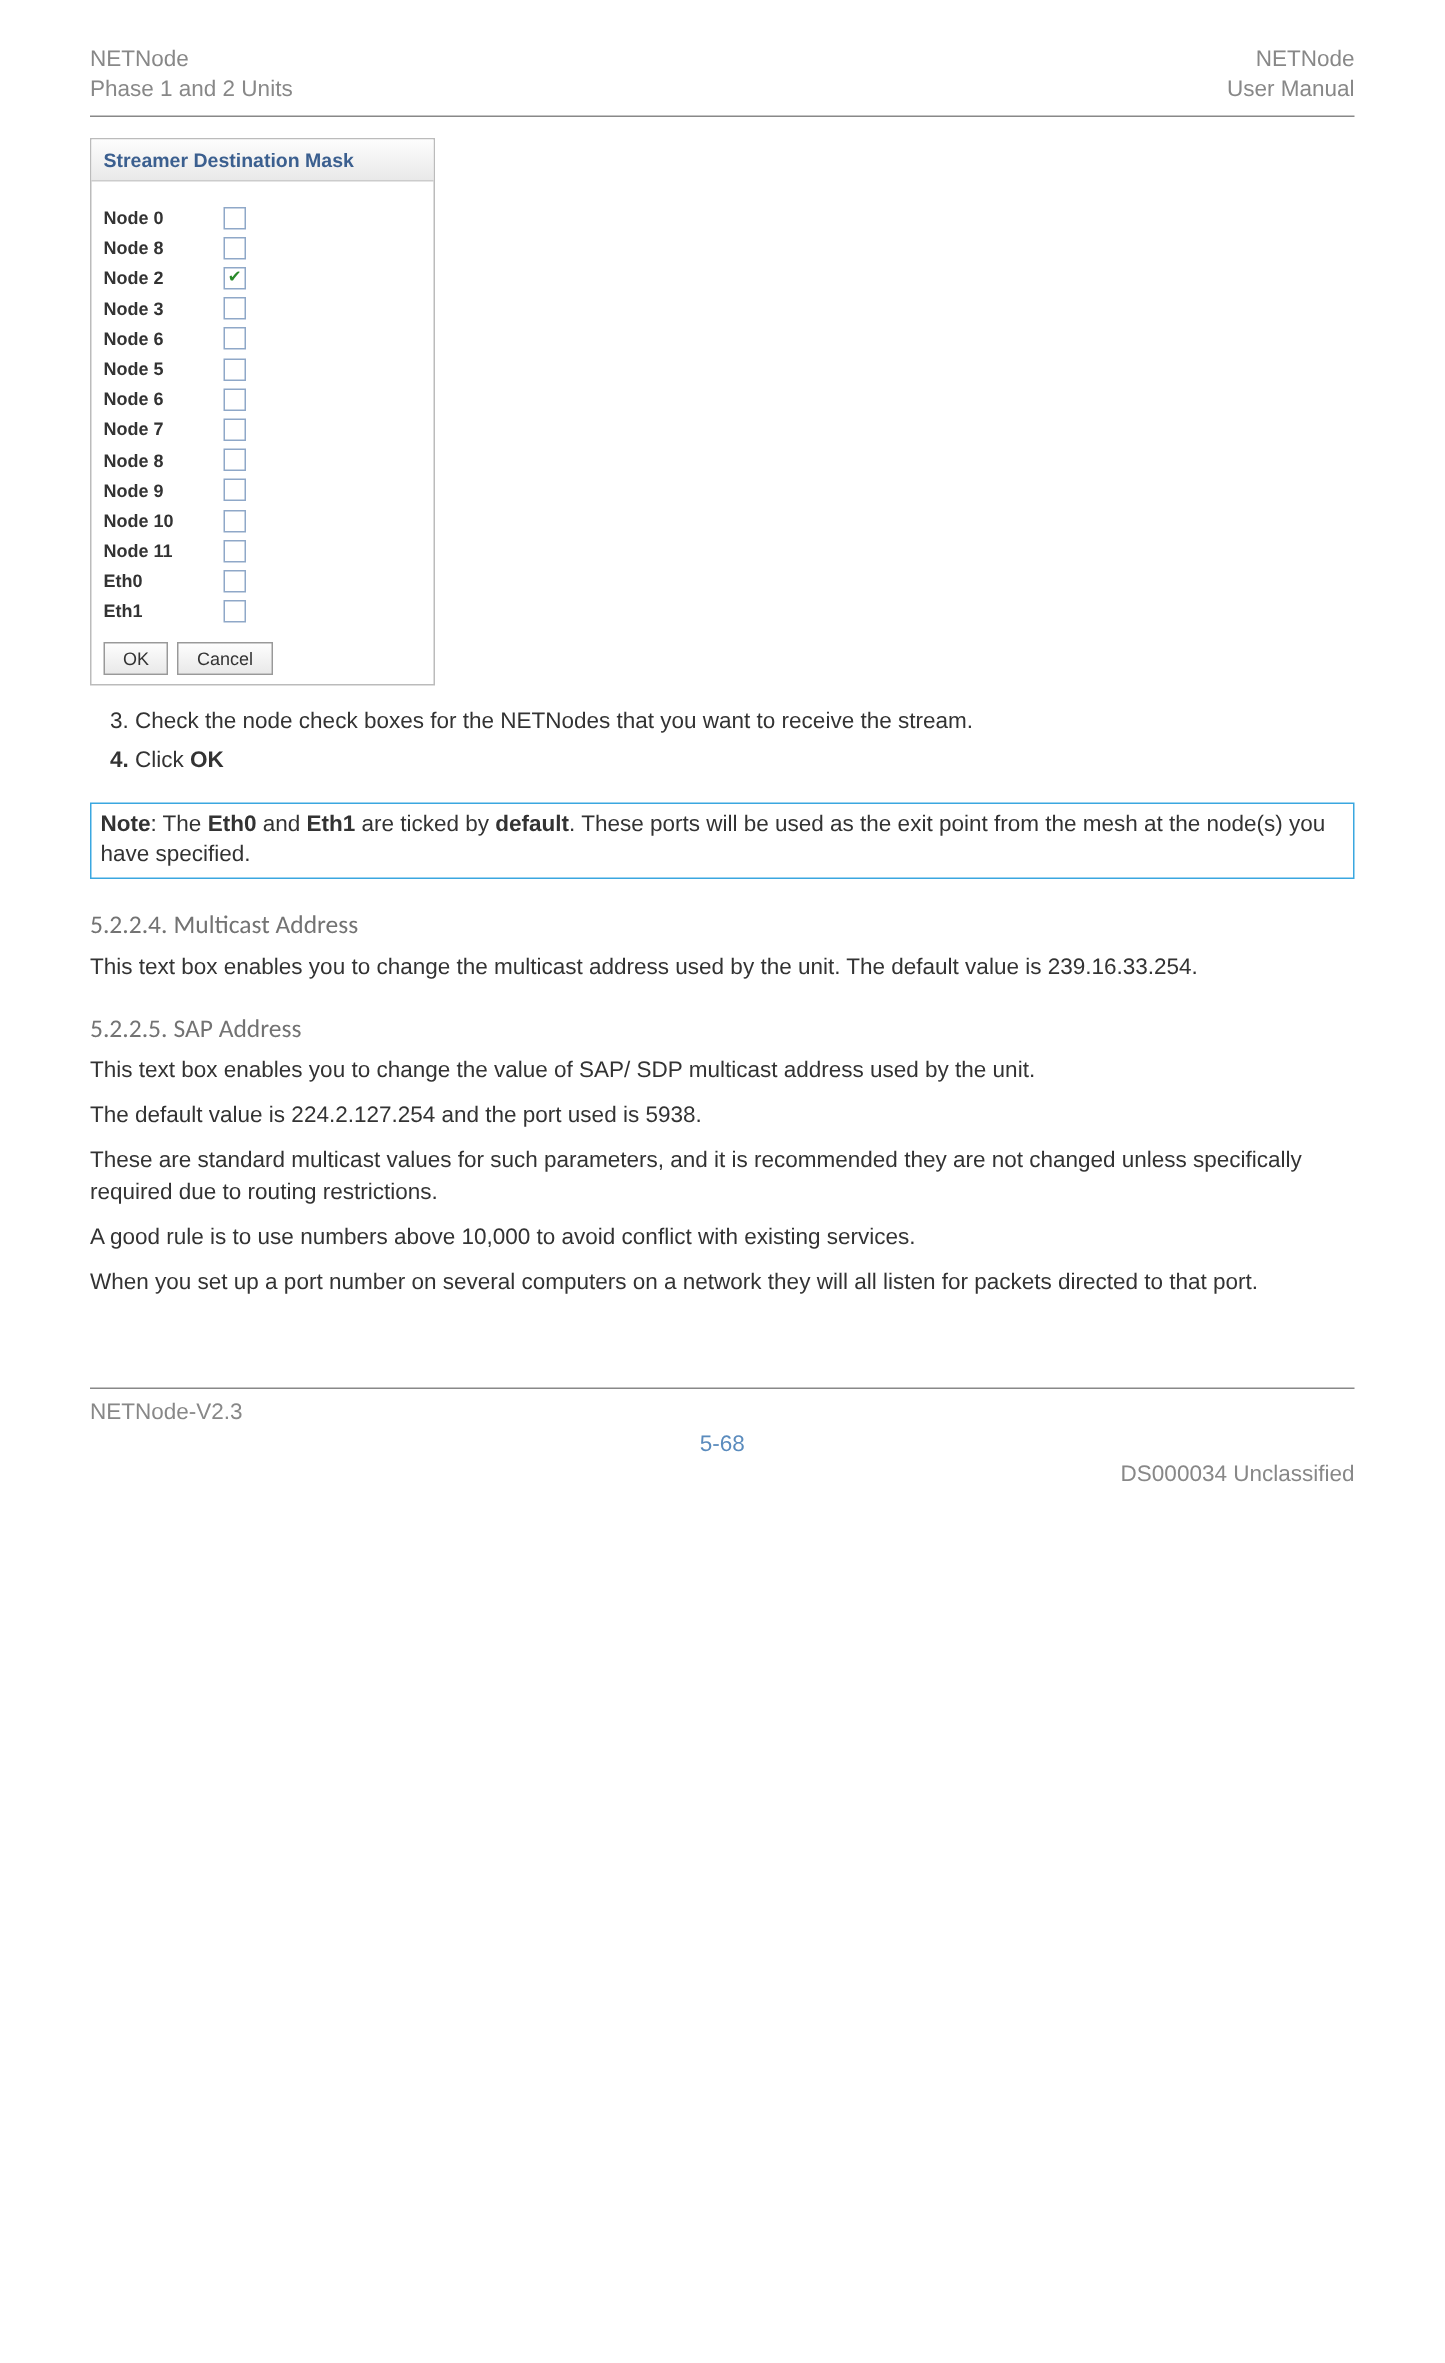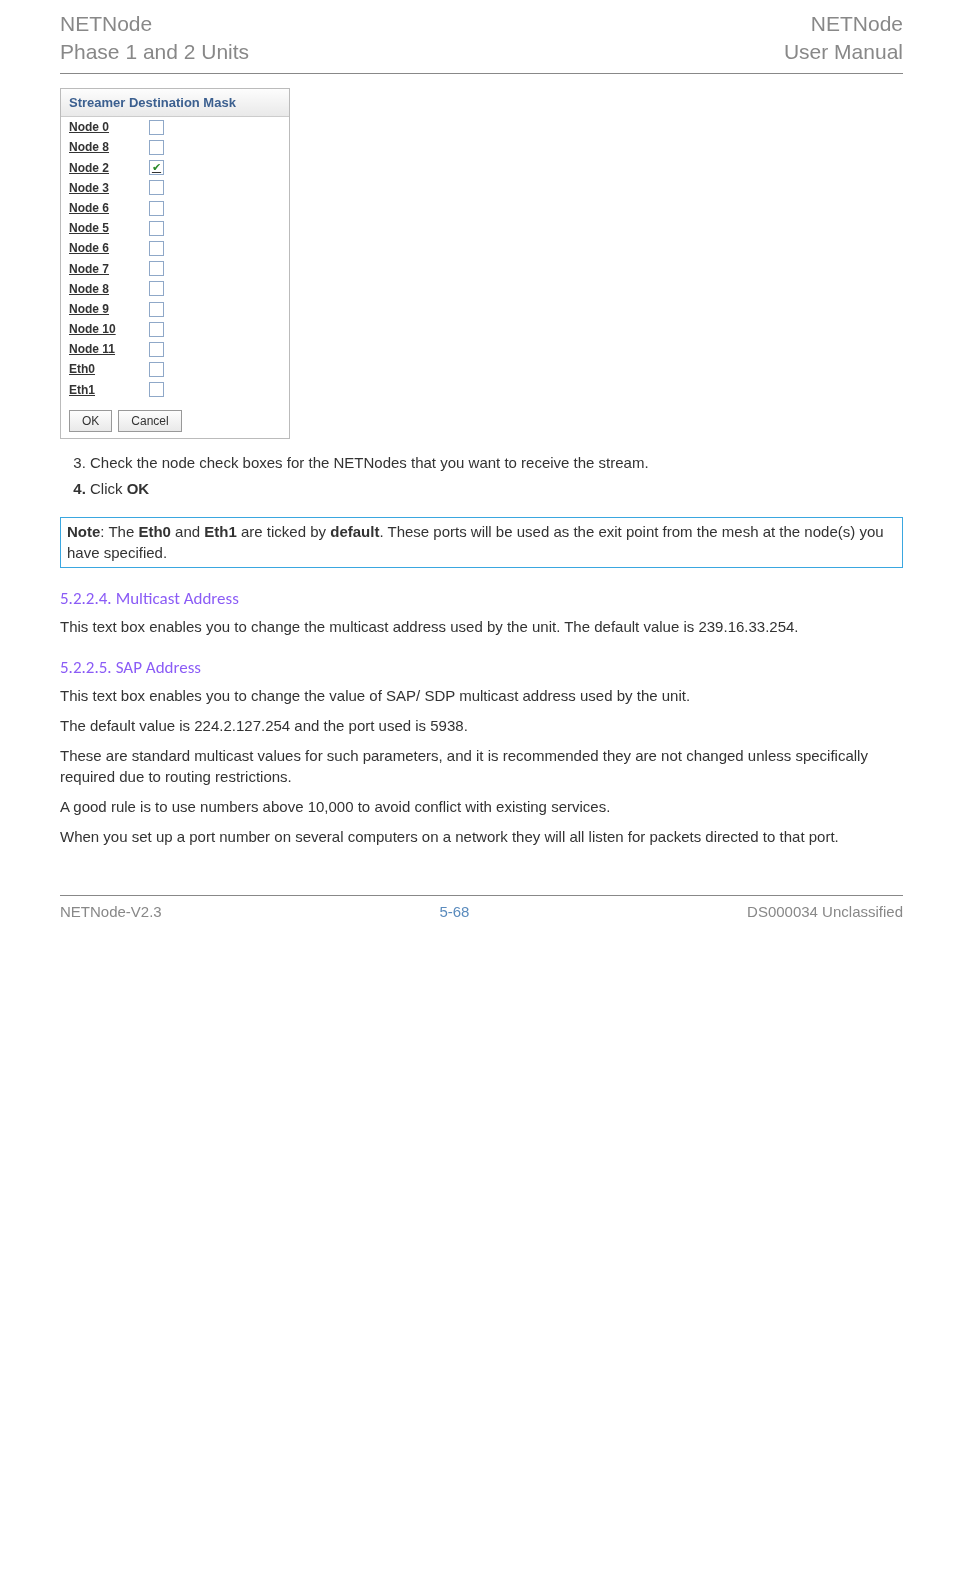--- a/index.html
+++ b/index.html
@@ -11,21 +11,22 @@
     line-height: 1.35;
     width: 963px;
     box-sizing: border-box;
   }
   .header-row {
     display: flex;
     justify-content: space-between;
     padding-bottom: 6px;
     border-bottom: 1px solid #888;
     color: #888;
-    font-size: 21px;
+    font-size: 15px;
+    margin-top: 20px;
   }
   .header-left { text-align: left; }
   .header-right { text-align: right; }
   .content-top { margin-top: 14px; }
   ol.steps {
     padding-left: 30px;
     margin: 0 0 8px 0;
   }
   ol.steps li {
     margin-bottom: 6px;
@@ -42,22 +43,21 @@
   }
   .dialog-title {
     background: linear-gradient(#fdfdfd, #e9e9e9);
     border-bottom: 1px solid #ccc;
     padding: 5px 8px;
     font-weight: bold;
     color: #3b5f8f;
     font-size: 13px;
   }
   .dialog-body {
-    padding: 0 8px 4px 8px;
-    text-decoration: underline;
+    padding: 14px 8px 4px 8px;
   }
   .node-row {
     display: flex;
     align-items: center;
     padding: 2px 0;
   }
   .node-label {
     width: 80px;
     font-weight: bold;
     color: #333;
@@ -89,41 +89,42 @@
     cursor: pointer;
   }
   .note-box {
     border: 1px solid #3aa7e0;
     padding: 4px 6px;
     margin: 18px 0 14px 0;
     color: #333;
     line-height: 1.35;
   }
   h4.section-head {
-    color: #8b5cf6;
+    color: #737373;
     font-weight: normal;
     font-size: 17px;
     margin: 20px 0 6px 0;
     font-family: Calibri, Arial, sans-serif;
   }
   h4.section-head .num {
     margin-right: 4px;
   }
   p.body {
     margin: 6px 0 10px 0;
     color: #333;
   }
   .footer-row {
     border-top: 1px solid #888;
-    margin-top: 48px;
+    margin-top: 60px;
     padding-top: 6px;
     display: flex;
     justify-content: space-between;
     color: #888;
     font-size: 15px;
+    flex-direction: column;
   }
   .footer-center { text-align: center; color: #5a8bbd; }
   .footer-right { text-align: right; }
 </style>
 </head>
 <body>
 
 <div class="header-row">
   <div class="header-left">
     <div>NETNode</div>

